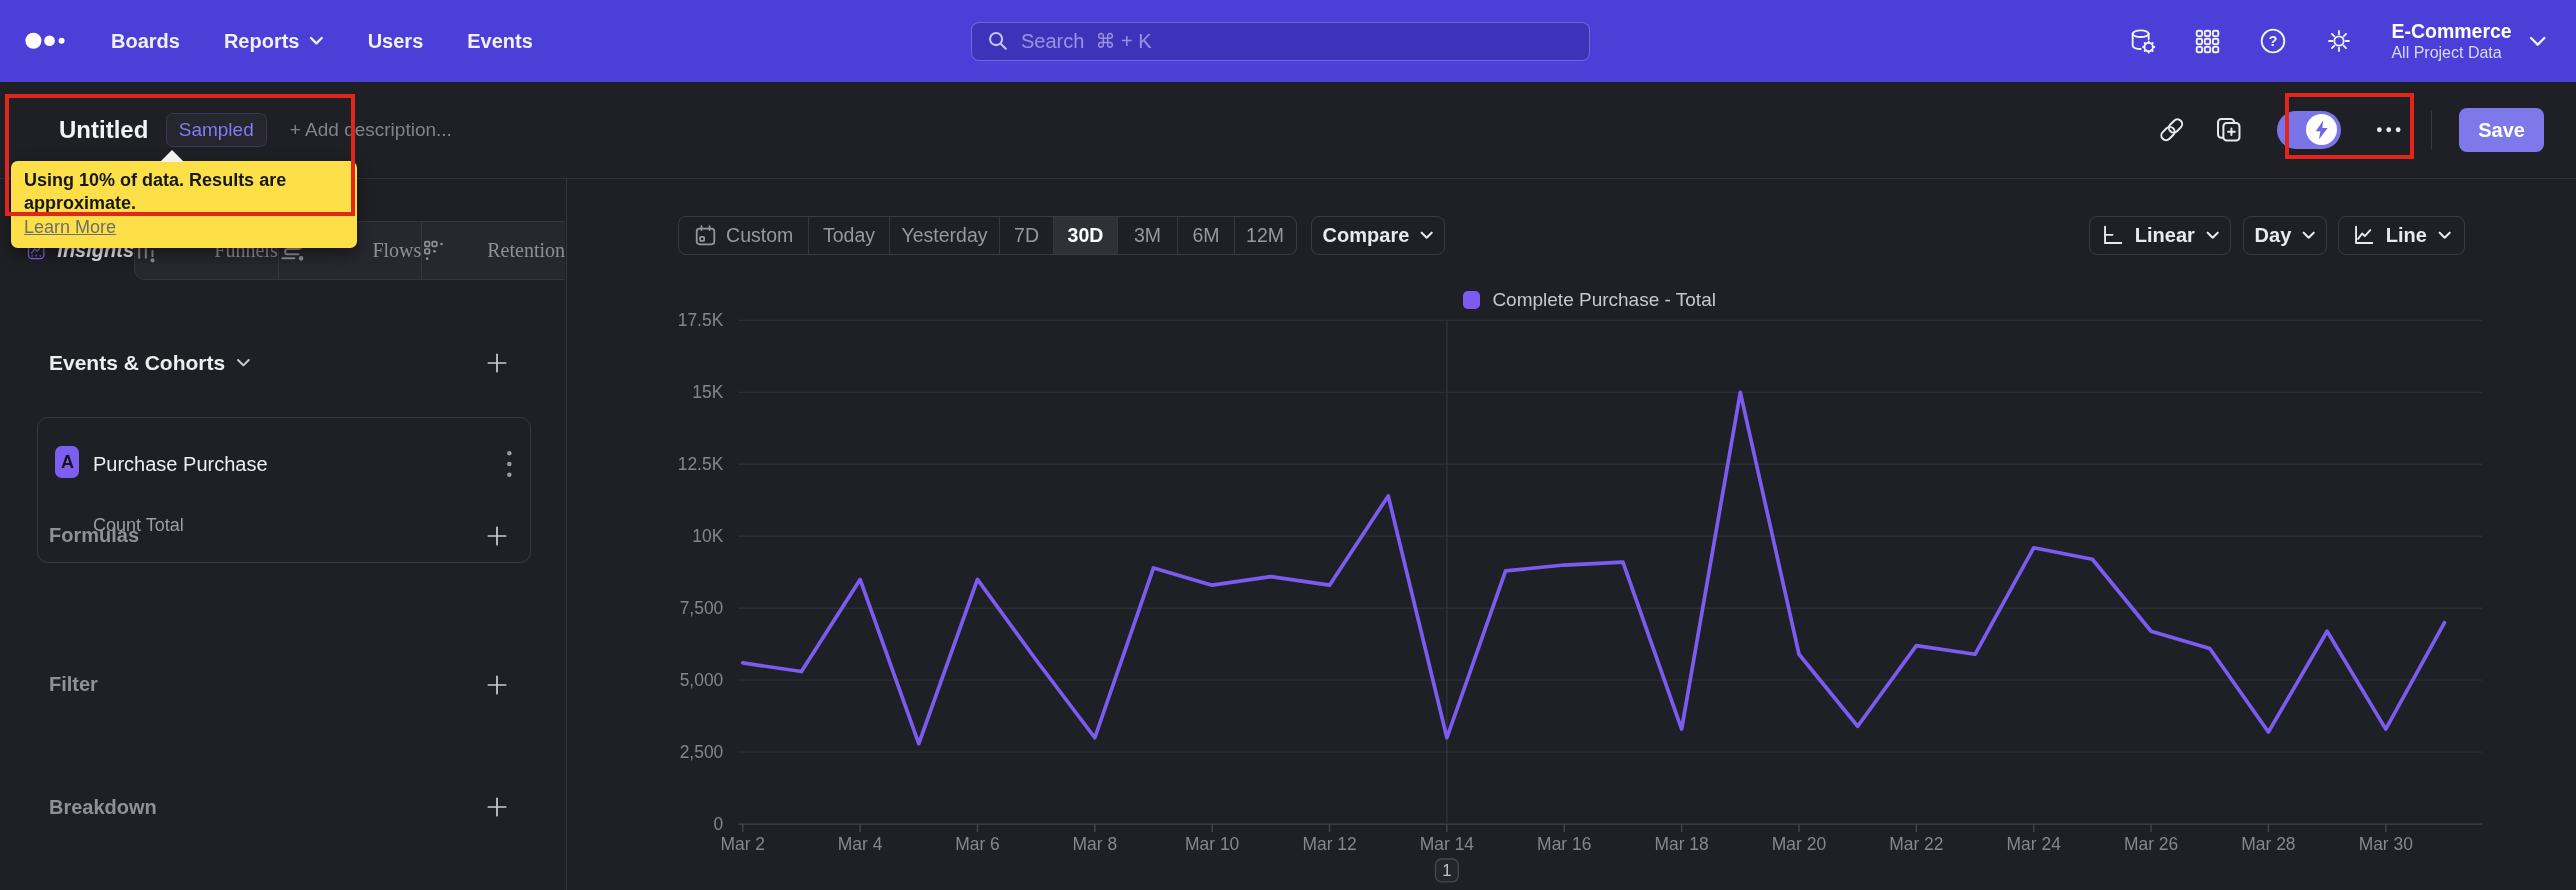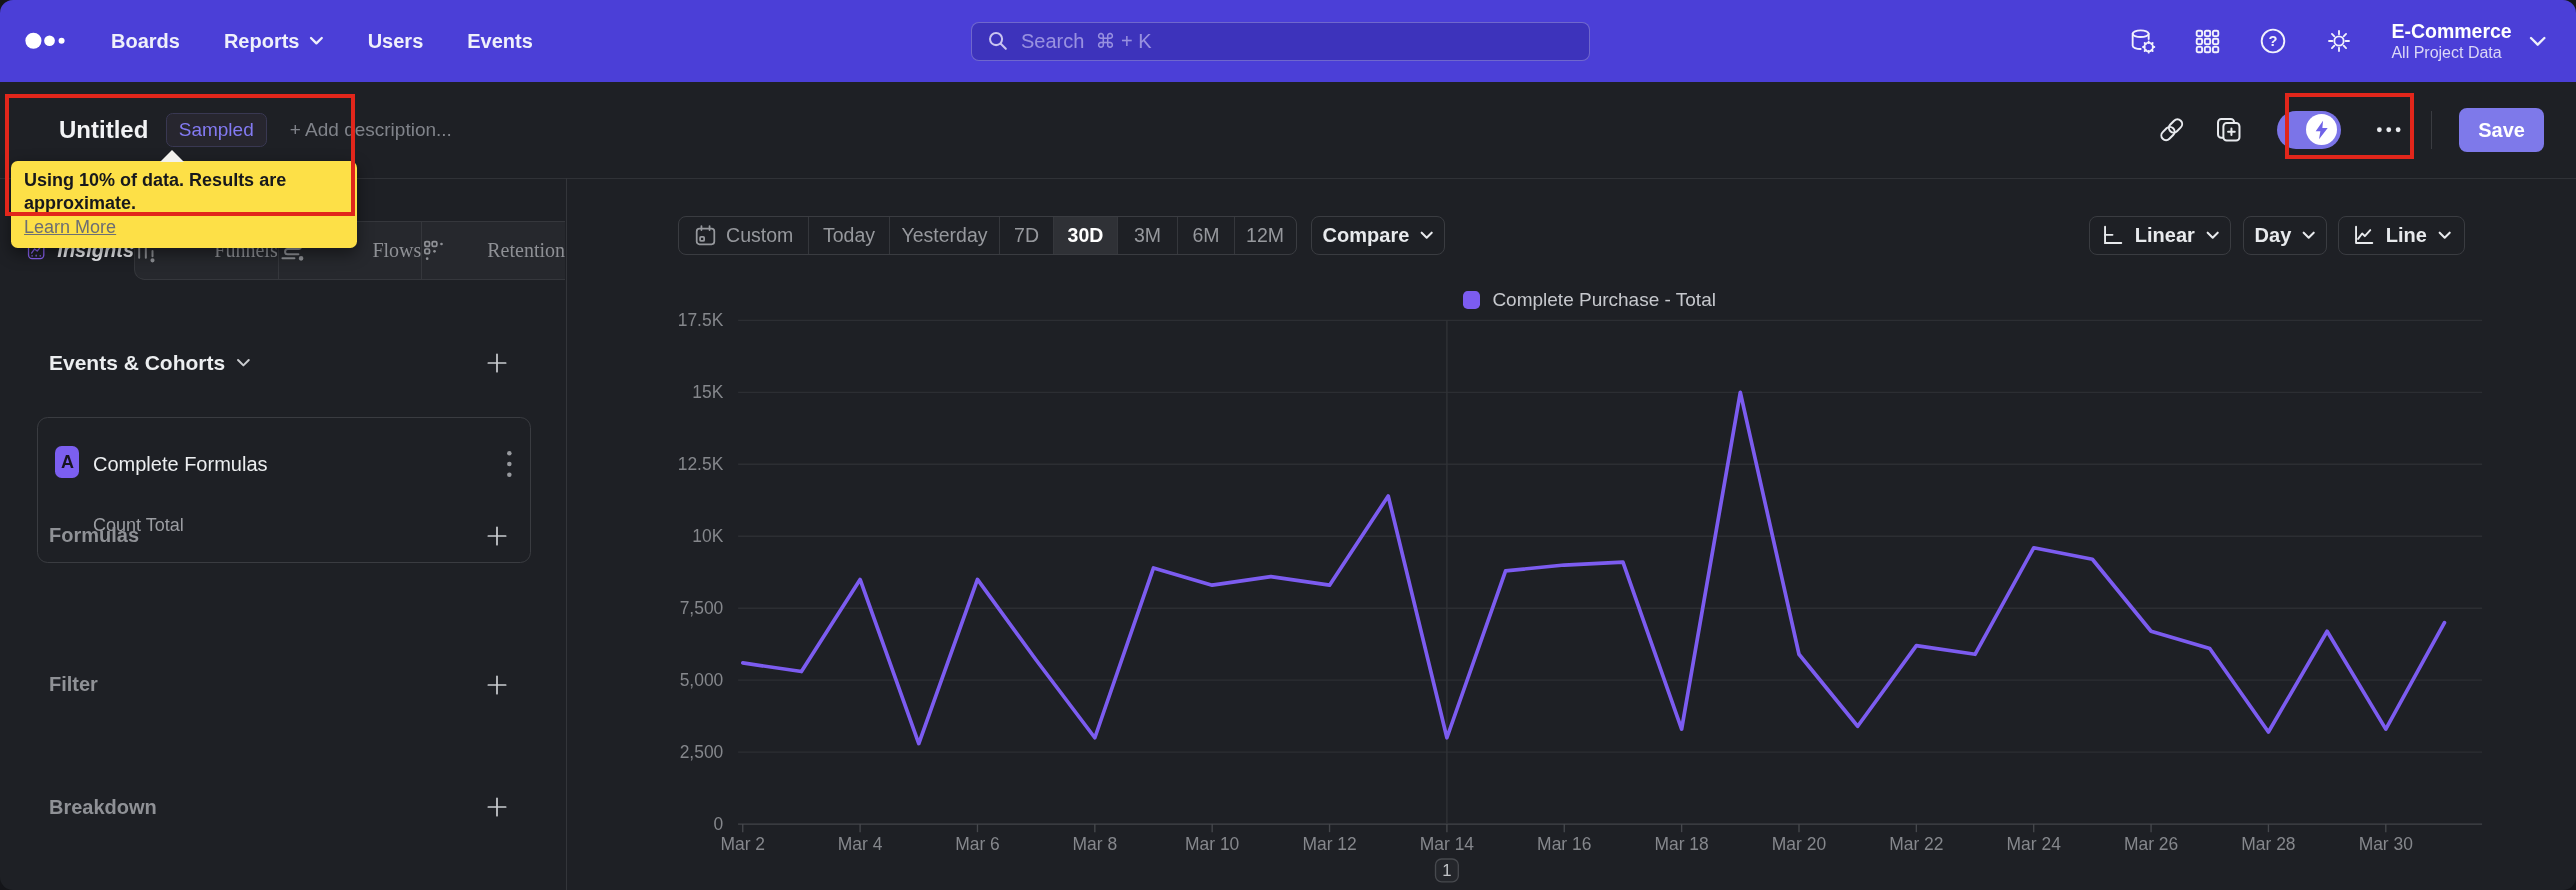--- a/index.html
+++ b/index.html
@@ -1,17 +1,17 @@
 <!DOCTYPE html>
 <html style="font-size:10.7px"><head>
 <meta charset="utf-8">
 <style>
   html,body{margin:0;padding:0;background:#141519;}
   #app{position:relative;width:2576px;height:890px;background:#1E2025;overflow:hidden;
-       font-family:"Liberation Sans","DejaVu Sans",sans-serif;border-radius:13px;-webkit-font-smoothing:antialiased;}
+       font-family:"Liberation Sans","DejaVu Sans",sans-serif;-webkit-font-smoothing:antialiased;}
   svg{display:block;}
   svg text{font-family:"Liberation Sans","DejaVu Sans",sans-serif;}
 
   
   .navbar{position:absolute;left:0;top:0;width:2576px;height:82px;background:#4B3FD7;display:flex;align-items:center;}
   .logo{margin-left:24px;}
   .nav-links{display:flex;margin-left:40px;gap:44px;align-items:center;}
   .nav-link{color:#EFF0FB;font-size:20px;font-weight:600;display:flex;align-items:center;gap:9.4px;cursor:pointer;}
   .search{position:absolute;left:971px;top:21.5px;width:619px;height:39px;border-radius:8px;
           background:rgba(15,8,90,0.22);border:1.3px solid rgba(255,255,255,0.26);
@@ -277,21 +277,21 @@
       </div>
       <div class="plus-btn">
         <svg width="24" height="24" viewBox="0 0 36 36" stroke="#C9CBCF" stroke-width="2.6" stroke-linecap="round">
             <path d="M18 5 V31 M5 18 H31"></path>
           </svg>
       </div>
     </div>
 
     <div class="event-card">
       <div class="event-badge">A</div>
-      <div class="event-name">Complete Formulas</div>
+      <div class="event-name">Purchase Purchase</div>
       <div class="event-metric">Count Total</div>
       <div class="kebab">
         <svg width="6.7" height="32" viewBox="0 0 10 48" fill="#97999E">
             <circle cx="5" cy="8" r="3.4"></circle>
             <circle cx="5" cy="24" r="3.4"></circle>
             <circle cx="5" cy="40" r="3.4"></circle>
           </svg>
       </div>
     </div>
 

